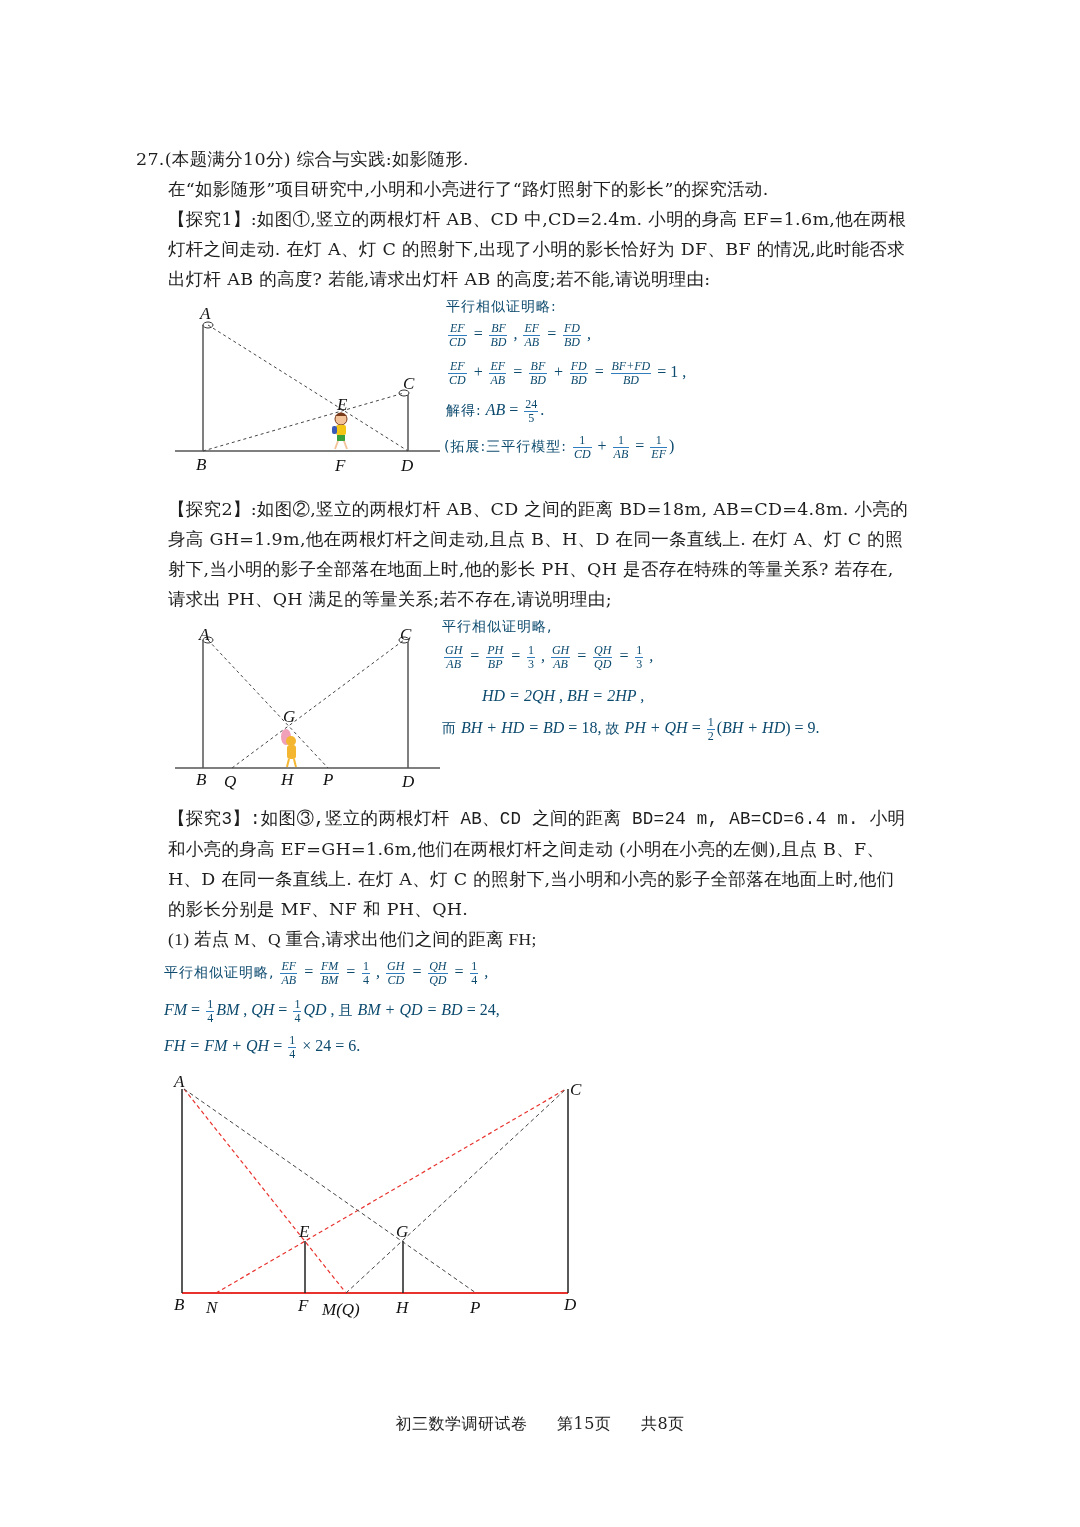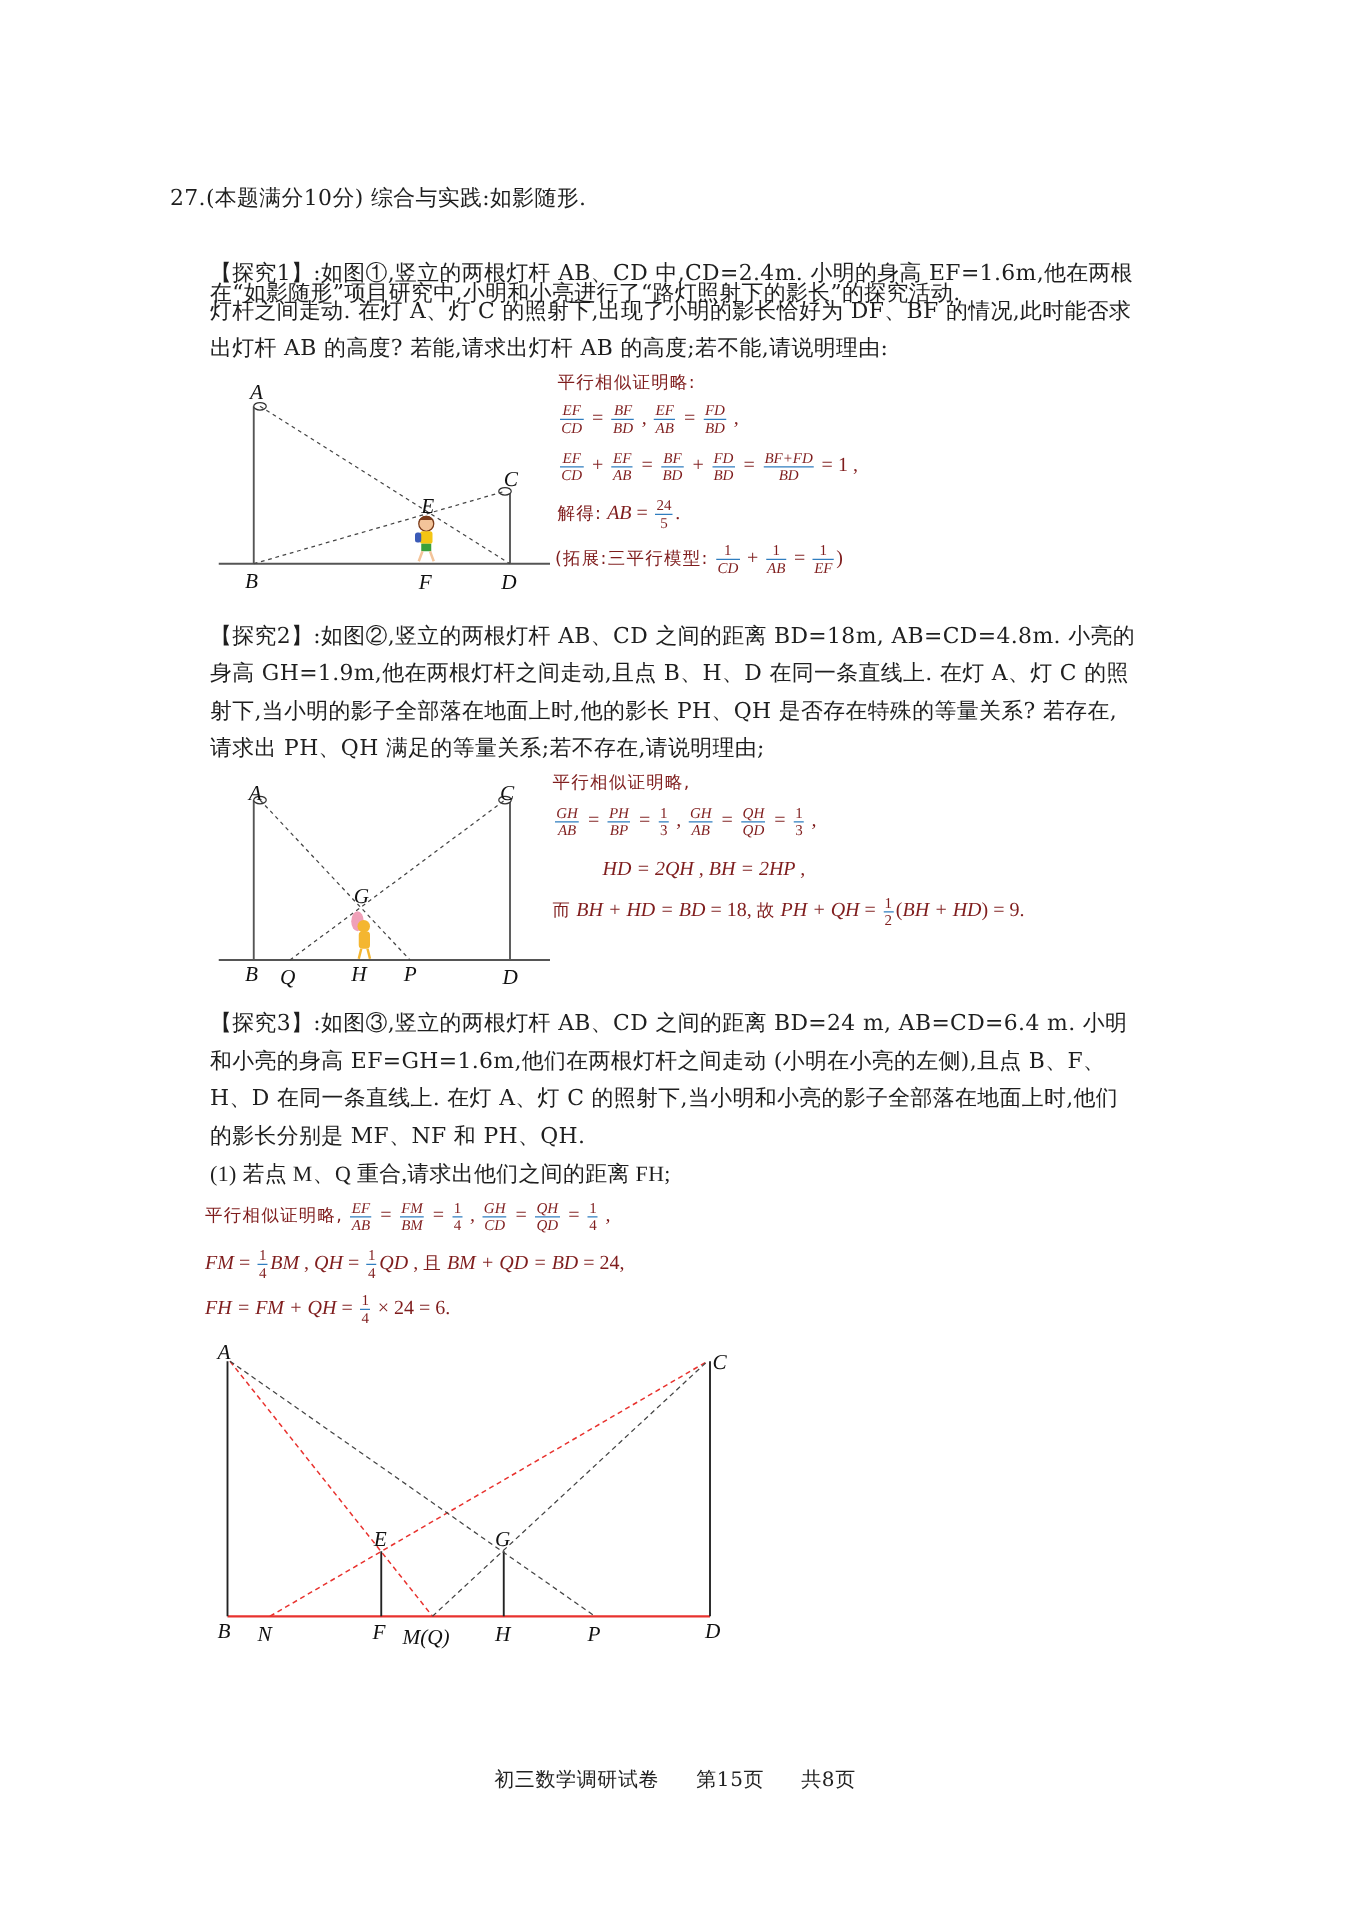--- a/index.html
+++ b/index.html
@@ -1,37 +1,37 @@
 <!DOCTYPE html>
 <html><head>
 <meta charset="utf-8">
 <style>
   html, body { margin: 0; padding: 0; background: #ffffff; }
   body { width: 1080px; height: 1527px; position: relative; overflow: hidden;
          font-family: "DejaVu Serif", "Liberation Serif", serif; color: #222; }
   .abs { position: absolute; }
   .line { position: absolute; font-size: 17.5px; line-height: 22px; white-space: nowrap; color: #1e1e1e; letter-spacing: 0.3px; }
   .m { font-family: "Liberation Serif", "DejaVu Serif", serif; font-style: italic; }
-  .bl { position: absolute; font-size: 16px; line-height: 20px; white-space: nowrap; color: #7f1d1d; font-family: "Liberation Serif", "DejaVu Serif", serif; }
+  .bl { position: absolute; font-size: 16px; line-height: 20px; white-space: nowrap; color: #0c4a6e; font-family: "Liberation Serif", "DejaVu Serif", serif; }
   .bl .zh { font-family: "DejaVu Sans", sans-serif; font-size: 14px; font-style: normal; letter-spacing: 1px; }
   .frac { display: inline-block; vertical-align: middle; text-align: center; font-size: 12px; line-height: 13px; margin: 0 2px; font-style: italic; }
   .frac .n { display: block; border-bottom: 1px solid #2f7dbf; padding: 0 1px; }
   .frac .d { display: block; padding: 0 1px; }
   .frac.up .n, .frac.up .d { font-style: normal; }
   svg text { font-family: "Liberation Serif", "DejaVu Serif", serif; font-style: italic; font-size: 17px; fill: #111; }
   .footer { position: absolute; left: 0; width: 1080px; top: 1414px; text-align: center; font-size: 16px; color: #222; letter-spacing: 0.5px; }
   .footer span { margin: 0 12px; }
 </style>
 </head>
 <body>
 
 <div class="line" style="left:136px; top:148px;">
   <span>27.</span><span>(本题满分10分) 综合与实践:如影随形.</span>
 </div>
-<div class="line" style="left:168px; top:178px;margin-top:46px;">在“如影随形”项目研究中,小明和小亮进行了“路灯照射下的影长”的探究活动.</div>
+<div class="line" style="left:168px; top:178px;">在“如影随形”项目研究中,小明和小亮进行了“路灯照射下的影长”的探究活动.</div>
 
 <div class="line" style="left:168px; top:208px;">【探究1】:如图①,竖立的两根灯杆 AB、CD 中,CD=2.4m. 小明的身高 EF=1.6m,他在两根</div>
 <div class="line" style="left:168px; top:238px;">灯杆之间走动. 在灯 A、灯 C 的照射下,出现了小明的影长恰好为 DF、BF 的情况,此时能否求</div>
 <div class="line" style="left:168px; top:268px;">出灯杆 AB 的高度? 若能,请求出灯杆 AB 的高度;若不能,请说明理由:</div>
 
 <svg class="abs" style="left:160px; top:295px;" width="285" height="185">
   <line x1="15" y1="156" x2="280" y2="156" stroke="#555" stroke-width="1.5"></line>
   <line x1="43" y1="30" x2="43" y2="156" stroke="#555" stroke-width="1.5"></line>
   <ellipse cx="48" cy="30" rx="5" ry="3" fill="#fff" stroke="#333" stroke-width="1"></ellipse>
   <line x1="248" y1="98" x2="248" y2="156" stroke="#555" stroke-width="1.5"></line>
@@ -101,21 +101,21 @@
 
 <div class="bl" style="left:442px; top:616px;"><span class="zh">平行相似证明略,</span></div>
 <div class="bl m" style="left:442px; top:644px;">
   <span class="frac"><span class="n">GH</span><span class="d">AB</span></span> = <span class="frac"><span class="n">PH</span><span class="d">BP</span></span> = <span class="frac up"><span class="n">1</span><span class="d">3</span></span> , <span class="frac"><span class="n">GH</span><span class="d">AB</span></span> = <span class="frac"><span class="n">QH</span><span class="d">QD</span></span> = <span class="frac up"><span class="n">1</span><span class="d">3</span></span> ,
 </div>
 <div class="bl m" style="left:442px; top:686px;margin-left:40px;">HD = 2QH , BH = 2HP ,</div>
 <div class="bl" style="left:442px; top:716px;">
   <span class="zh">而</span> <span class="m">BH + HD = BD</span> = 18, <span class="zh">故</span> <span class="m">PH + QH</span> = <span class="frac up"><span class="n">1</span><span class="d">2</span></span>(<span class="m">BH + HD</span>) = 9.
 </div>
 
-<div class="line" style="left:168px; top:808px;">【探究3】:如图③,竖立的两根灯杆 AB、CD 之间的距离 BD=24 m, AB=CD=6.4 m. 小明</div>
+<div class="line" style="left:168px; top:808px;font-family:Liberation Mono, monospace;">【探究3】:如图③,竖立的两根灯杆 AB、CD 之间的距离 BD=24 m, AB=CD=6.4 m. 小明</div>
 <div class="line" style="left:168px; top:838px;">和小亮的身高 EF=GH=1.6m,他们在两根灯杆之间走动 (小明在小亮的左侧),且点 B、F、</div>
 <div class="line" style="left:168px; top:868px;">H、D 在同一条直线上. 在灯 A、灯 C 的照射下,当小明和小亮的影子全部落在地面上时,他们</div>
 <div class="line" style="left:168px; top:898px;">的影长分别是 MF、NF 和 PH、QH.</div>
 <div class="line" style="left:168px; top:928px;font-family:Liberation Serif, serif;">(1) 若点 M、Q 重合,请求出他们之间的距离 FH;</div>
 
 <div class="bl" style="left:164px; top:960px;">
   <span class="zh">平行相似证明略,</span> <span class="m"><span class="frac"><span class="n">EF</span><span class="d">AB</span></span> = <span class="frac"><span class="n">FM</span><span class="d">BM</span></span> = <span class="frac up"><span class="n">1</span><span class="d">4</span></span> , <span class="frac"><span class="n">GH</span><span class="d">CD</span></span> = <span class="frac"><span class="n">QH</span><span class="d">QD</span></span> = <span class="frac up"><span class="n">1</span><span class="d">4</span></span> ,</span>
 </div>
 <div class="bl" style="left:164px; top:998px;">
   <span class="m">FM</span> = <span class="frac up"><span class="n">1</span><span class="d">4</span></span><span class="m">BM</span> , <span class="m">QH</span> = <span class="frac up"><span class="n">1</span><span class="d">4</span></span><span class="m">QD</span> , <span class="zh">且</span> <span class="m">BM + QD = BD</span> = 24,

